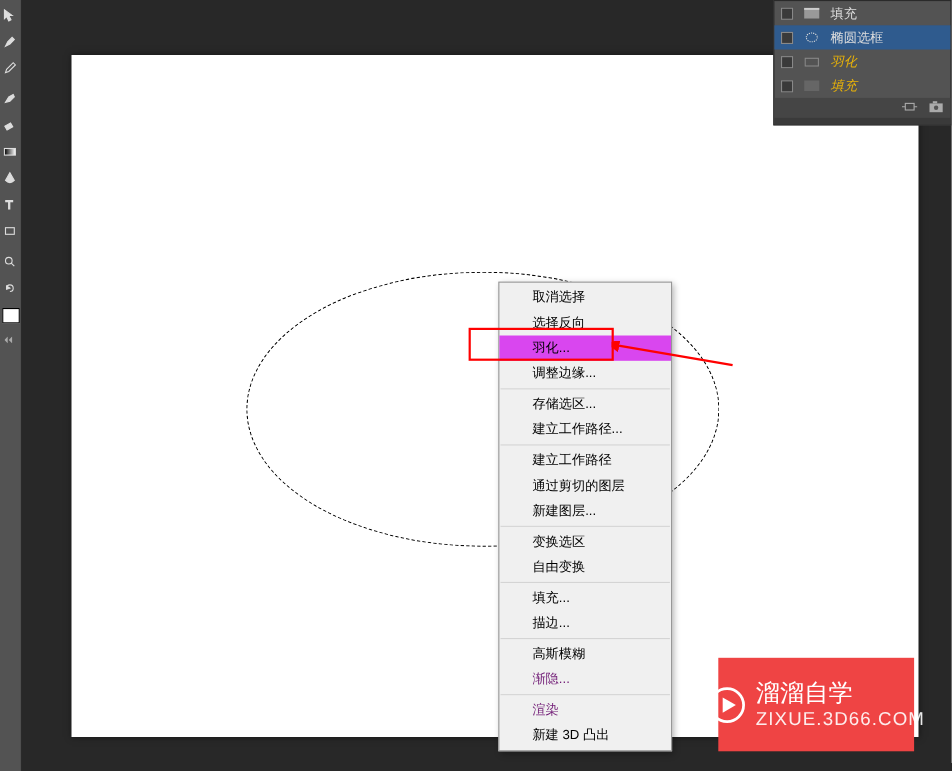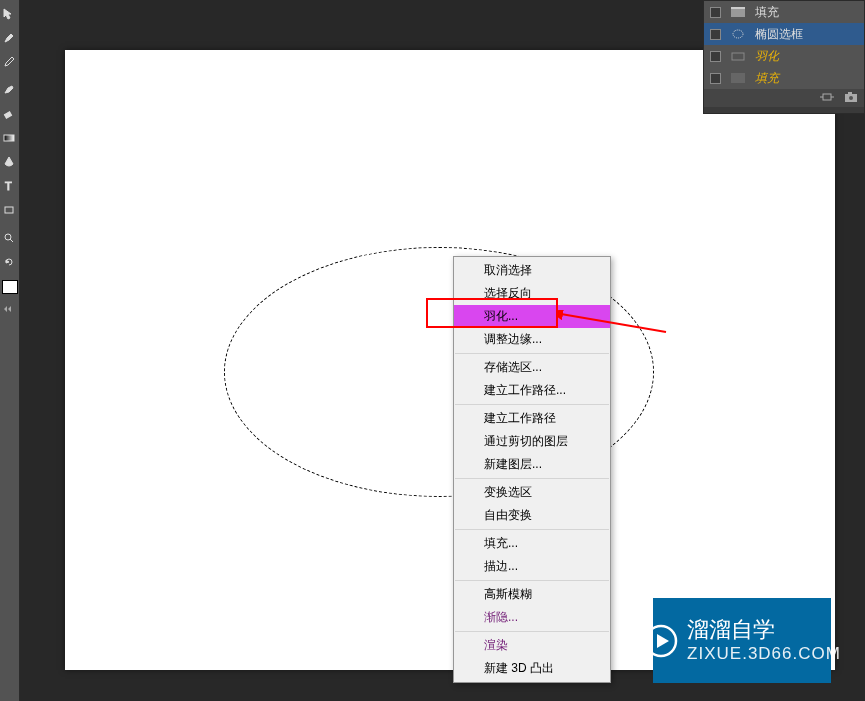--- a/index.html
+++ b/index.html
@@ -160,21 +160,21 @@
       height: 6px;
       background: #3a3a3a;
     }
     
     .watermark {
       position: absolute;
       right: 34px;
       bottom: 18px;
       width: 178px;
       height: 85px;
-      background: #0369a1;
+      background: #ef4444;
       display: flex;
       align-items: center;
       justify-content: center;
       gap: 8px;
       z-index: 50;
     }
     .watermark svg { flex-shrink: 0; }
     .watermark-text {
       color: #fff;
       display: flex;

